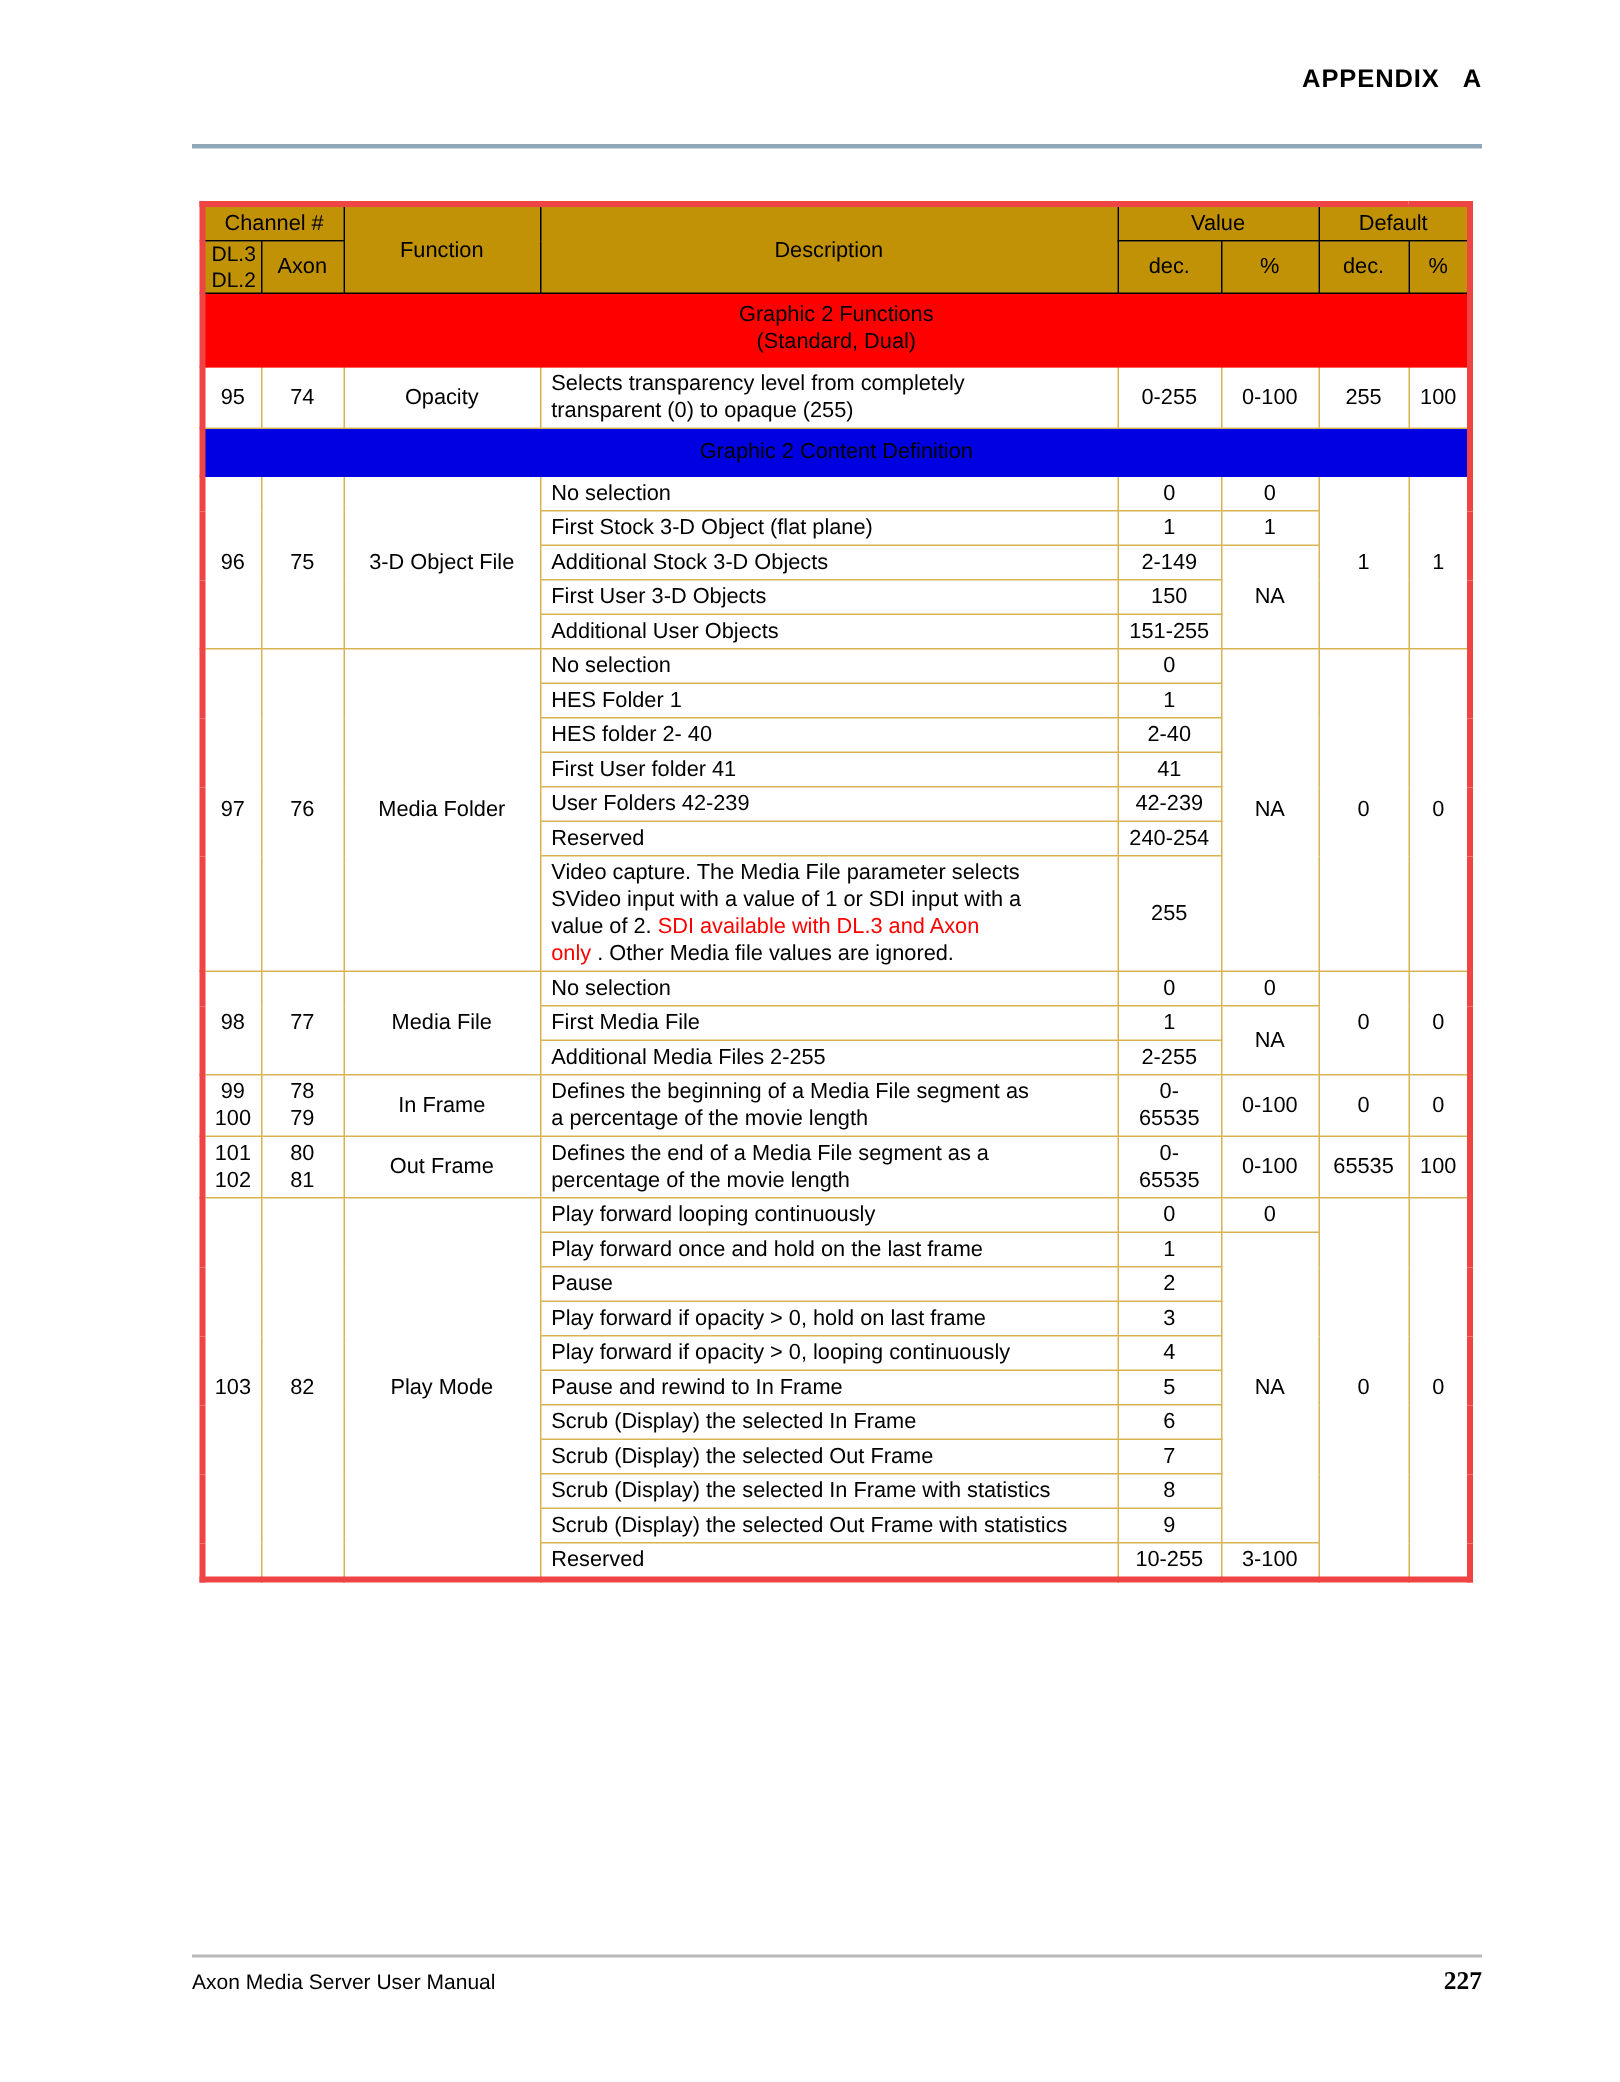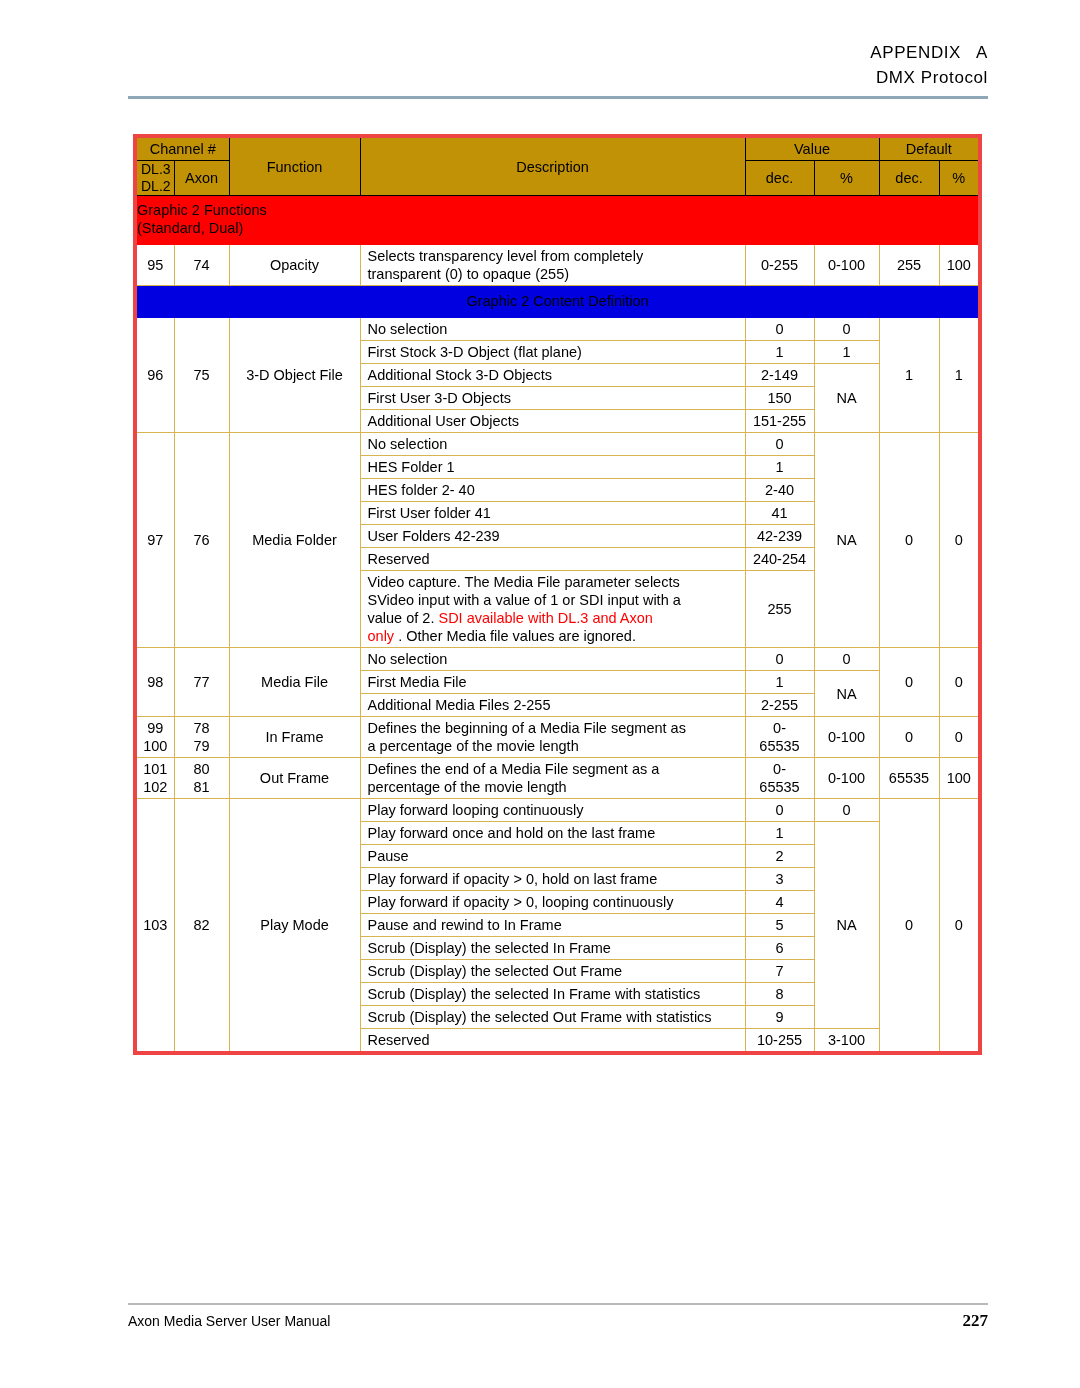--- a/index.html
+++ b/index.html
@@ -14,20 +14,21 @@
     width: 1080px; height: 1388px;
     background: #ffffff;
     overflow: hidden;
   }
 
   
   .doc-header {
     position: absolute;
     left: 128px; top: 40px; width: 860px;
     text-align: right;
+    font-weight: bold;
   }
   .doc-header .line1,
   .doc-header .line2 {
     font-size: 17px;
     color: #000000;
     letter-spacing: 0.6px;
     line-height: 25px;
     white-space: pre;
   }
   .header-rule {
@@ -81,20 +82,21 @@
     font-size: 14px;
     text-align: left;
     padding-left: 4px;
   }
 
   
   .banner-red {
     background: #fe0000 !important;
     border: 1px solid #fe0000 !important;
     color: #ffffff;
+    text-align: center;
     font-size: 19px;
     line-height: 26px;
     padding: 5px 0 7px 0 !important;
   }
   .banner-blue {
     background: #0000e0 !important;
     border: 1px solid #0000e0 !important;
     color: #ffffff;
     text-align: center;
     font-size: 19px;
@@ -135,21 +137,20 @@
   .footer .left { font-size: 14px; color: #000; }
   .footer .right { font-size: 17px; color: #000; font-weight: bold; font-family: Liberation Serif, serif; }
 </style>
 </head>
 <body>
 
 <div class="page">
 
   <div class="doc-header">
     <div class="line1">APPENDIX   A</div>
-    <div class="line2">DMX Protocol</div>
   </div>
   <div class="header-rule"></div>
 
   <div class="tbl-wrap">
   <table class="dmx">
     <colgroup>
       <col class="col-dl">
           <col class="col-axon">
           <col class="col-fn">
           <col class="col-desc">

